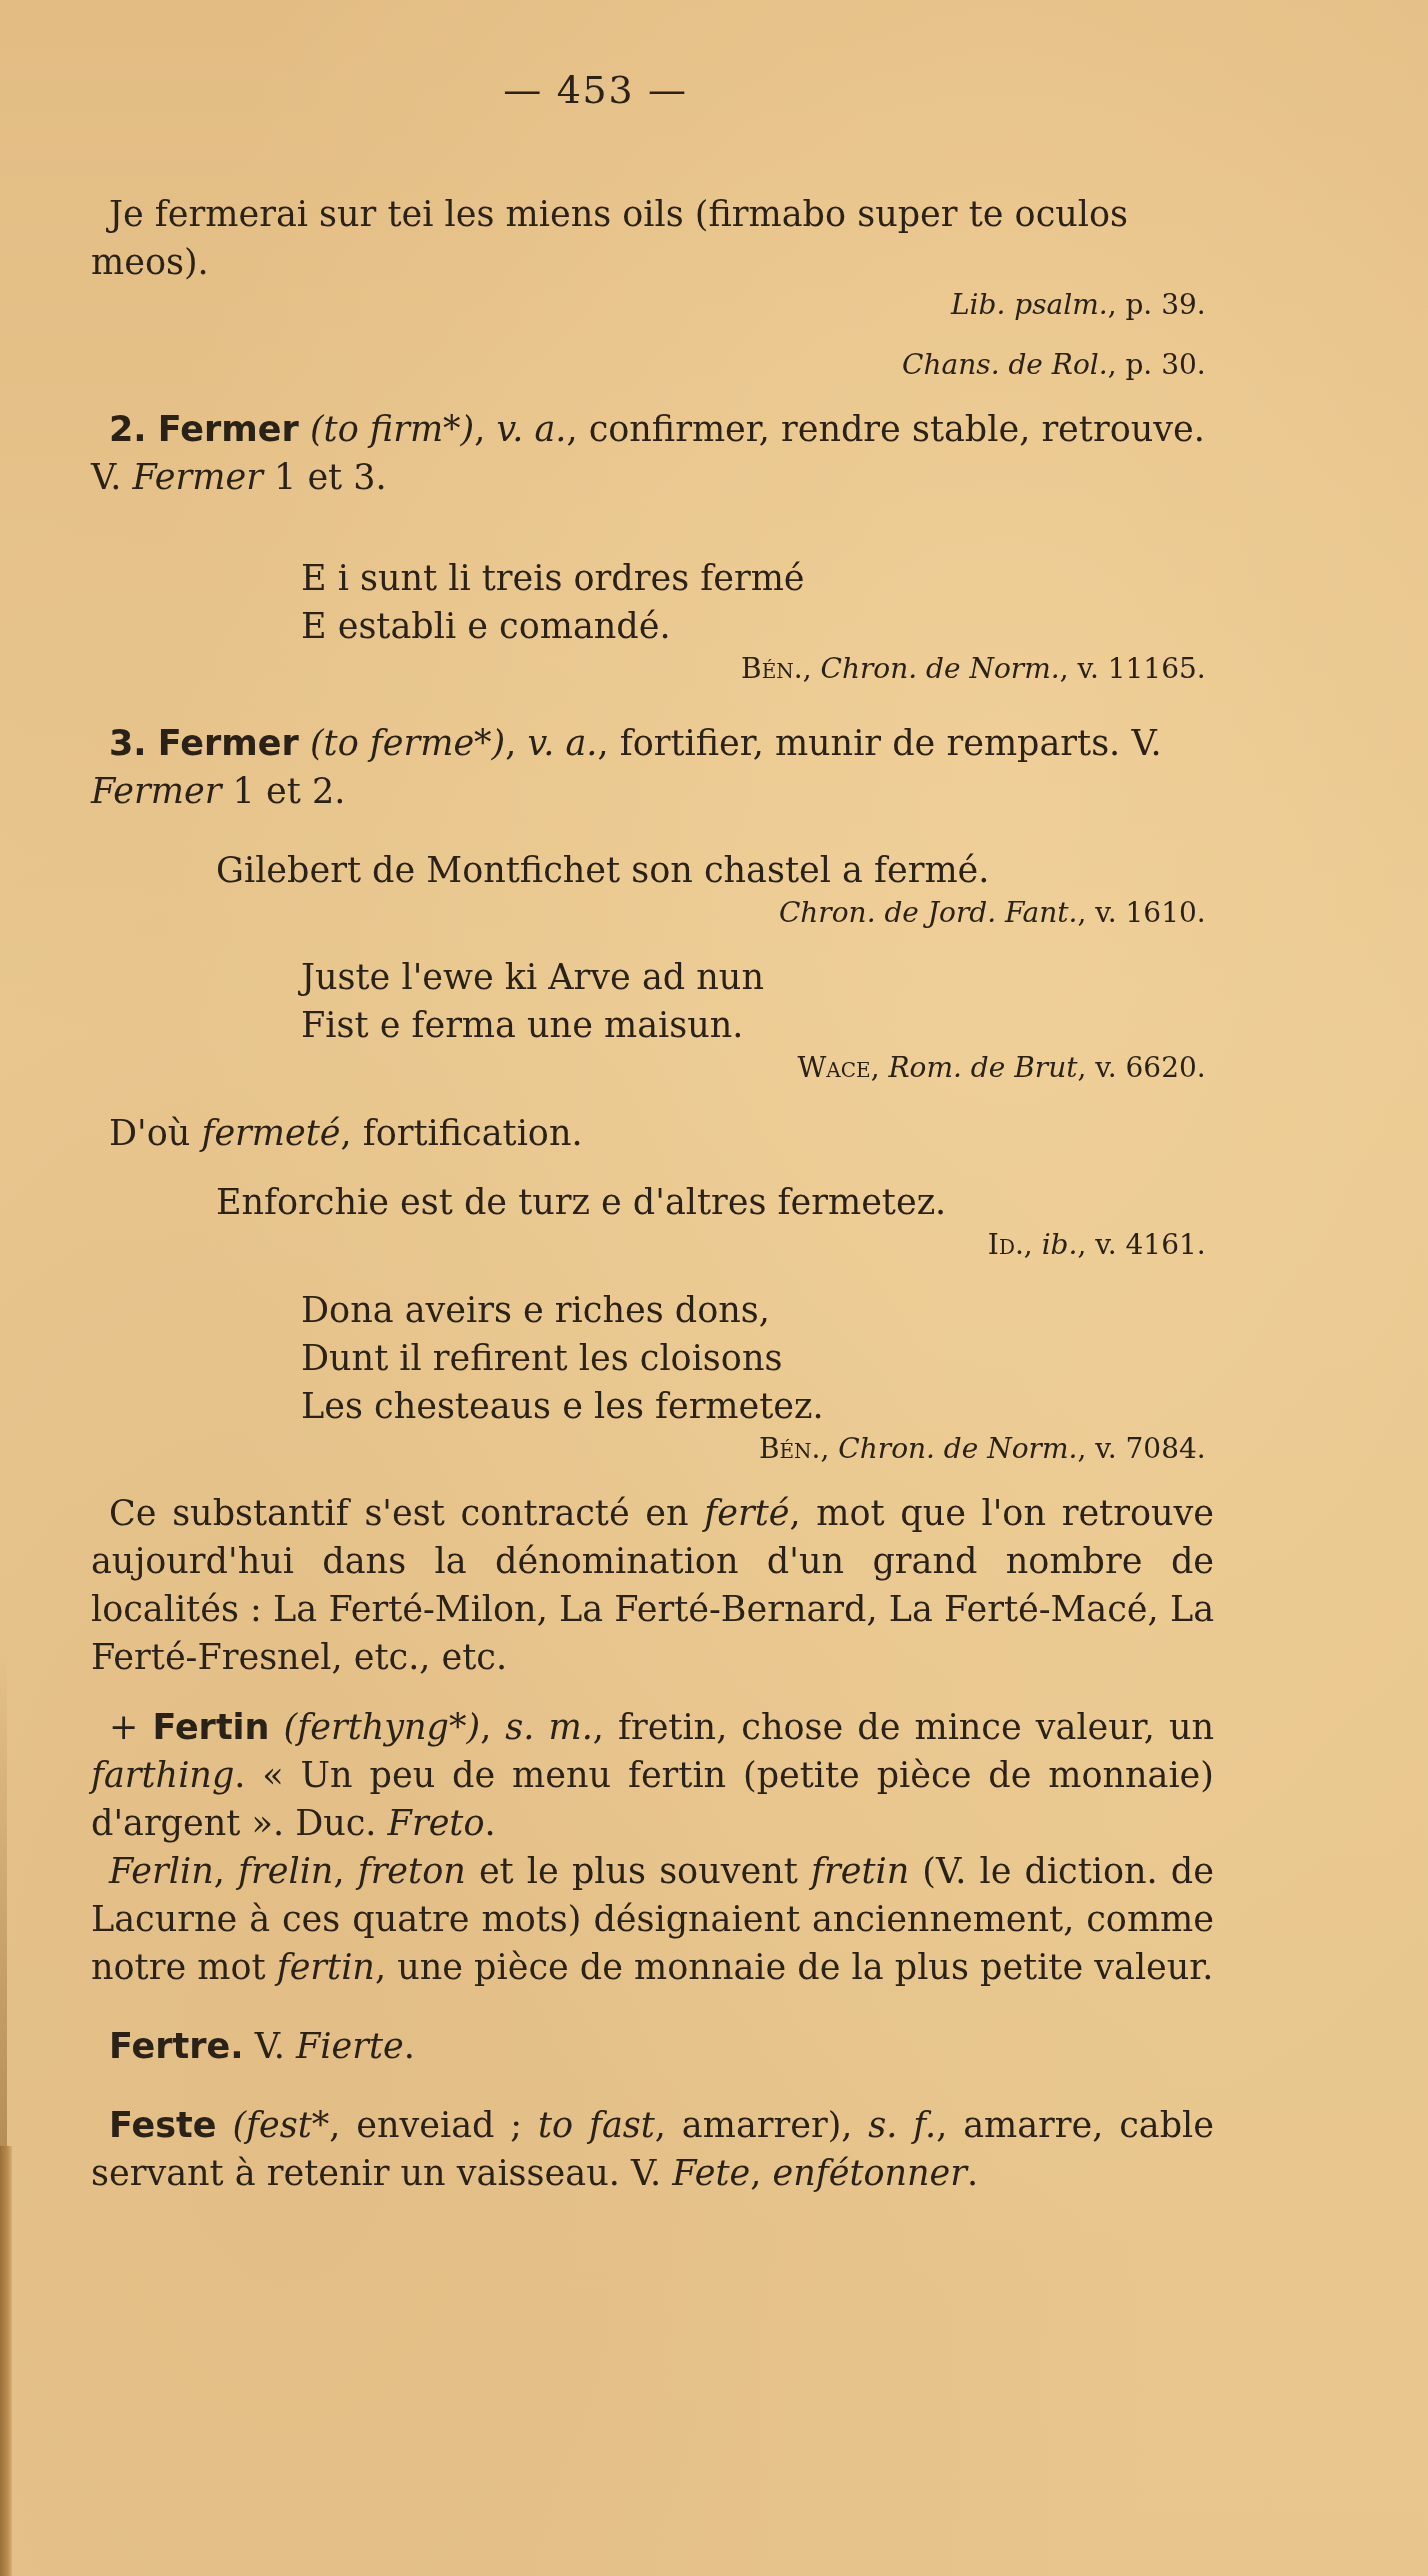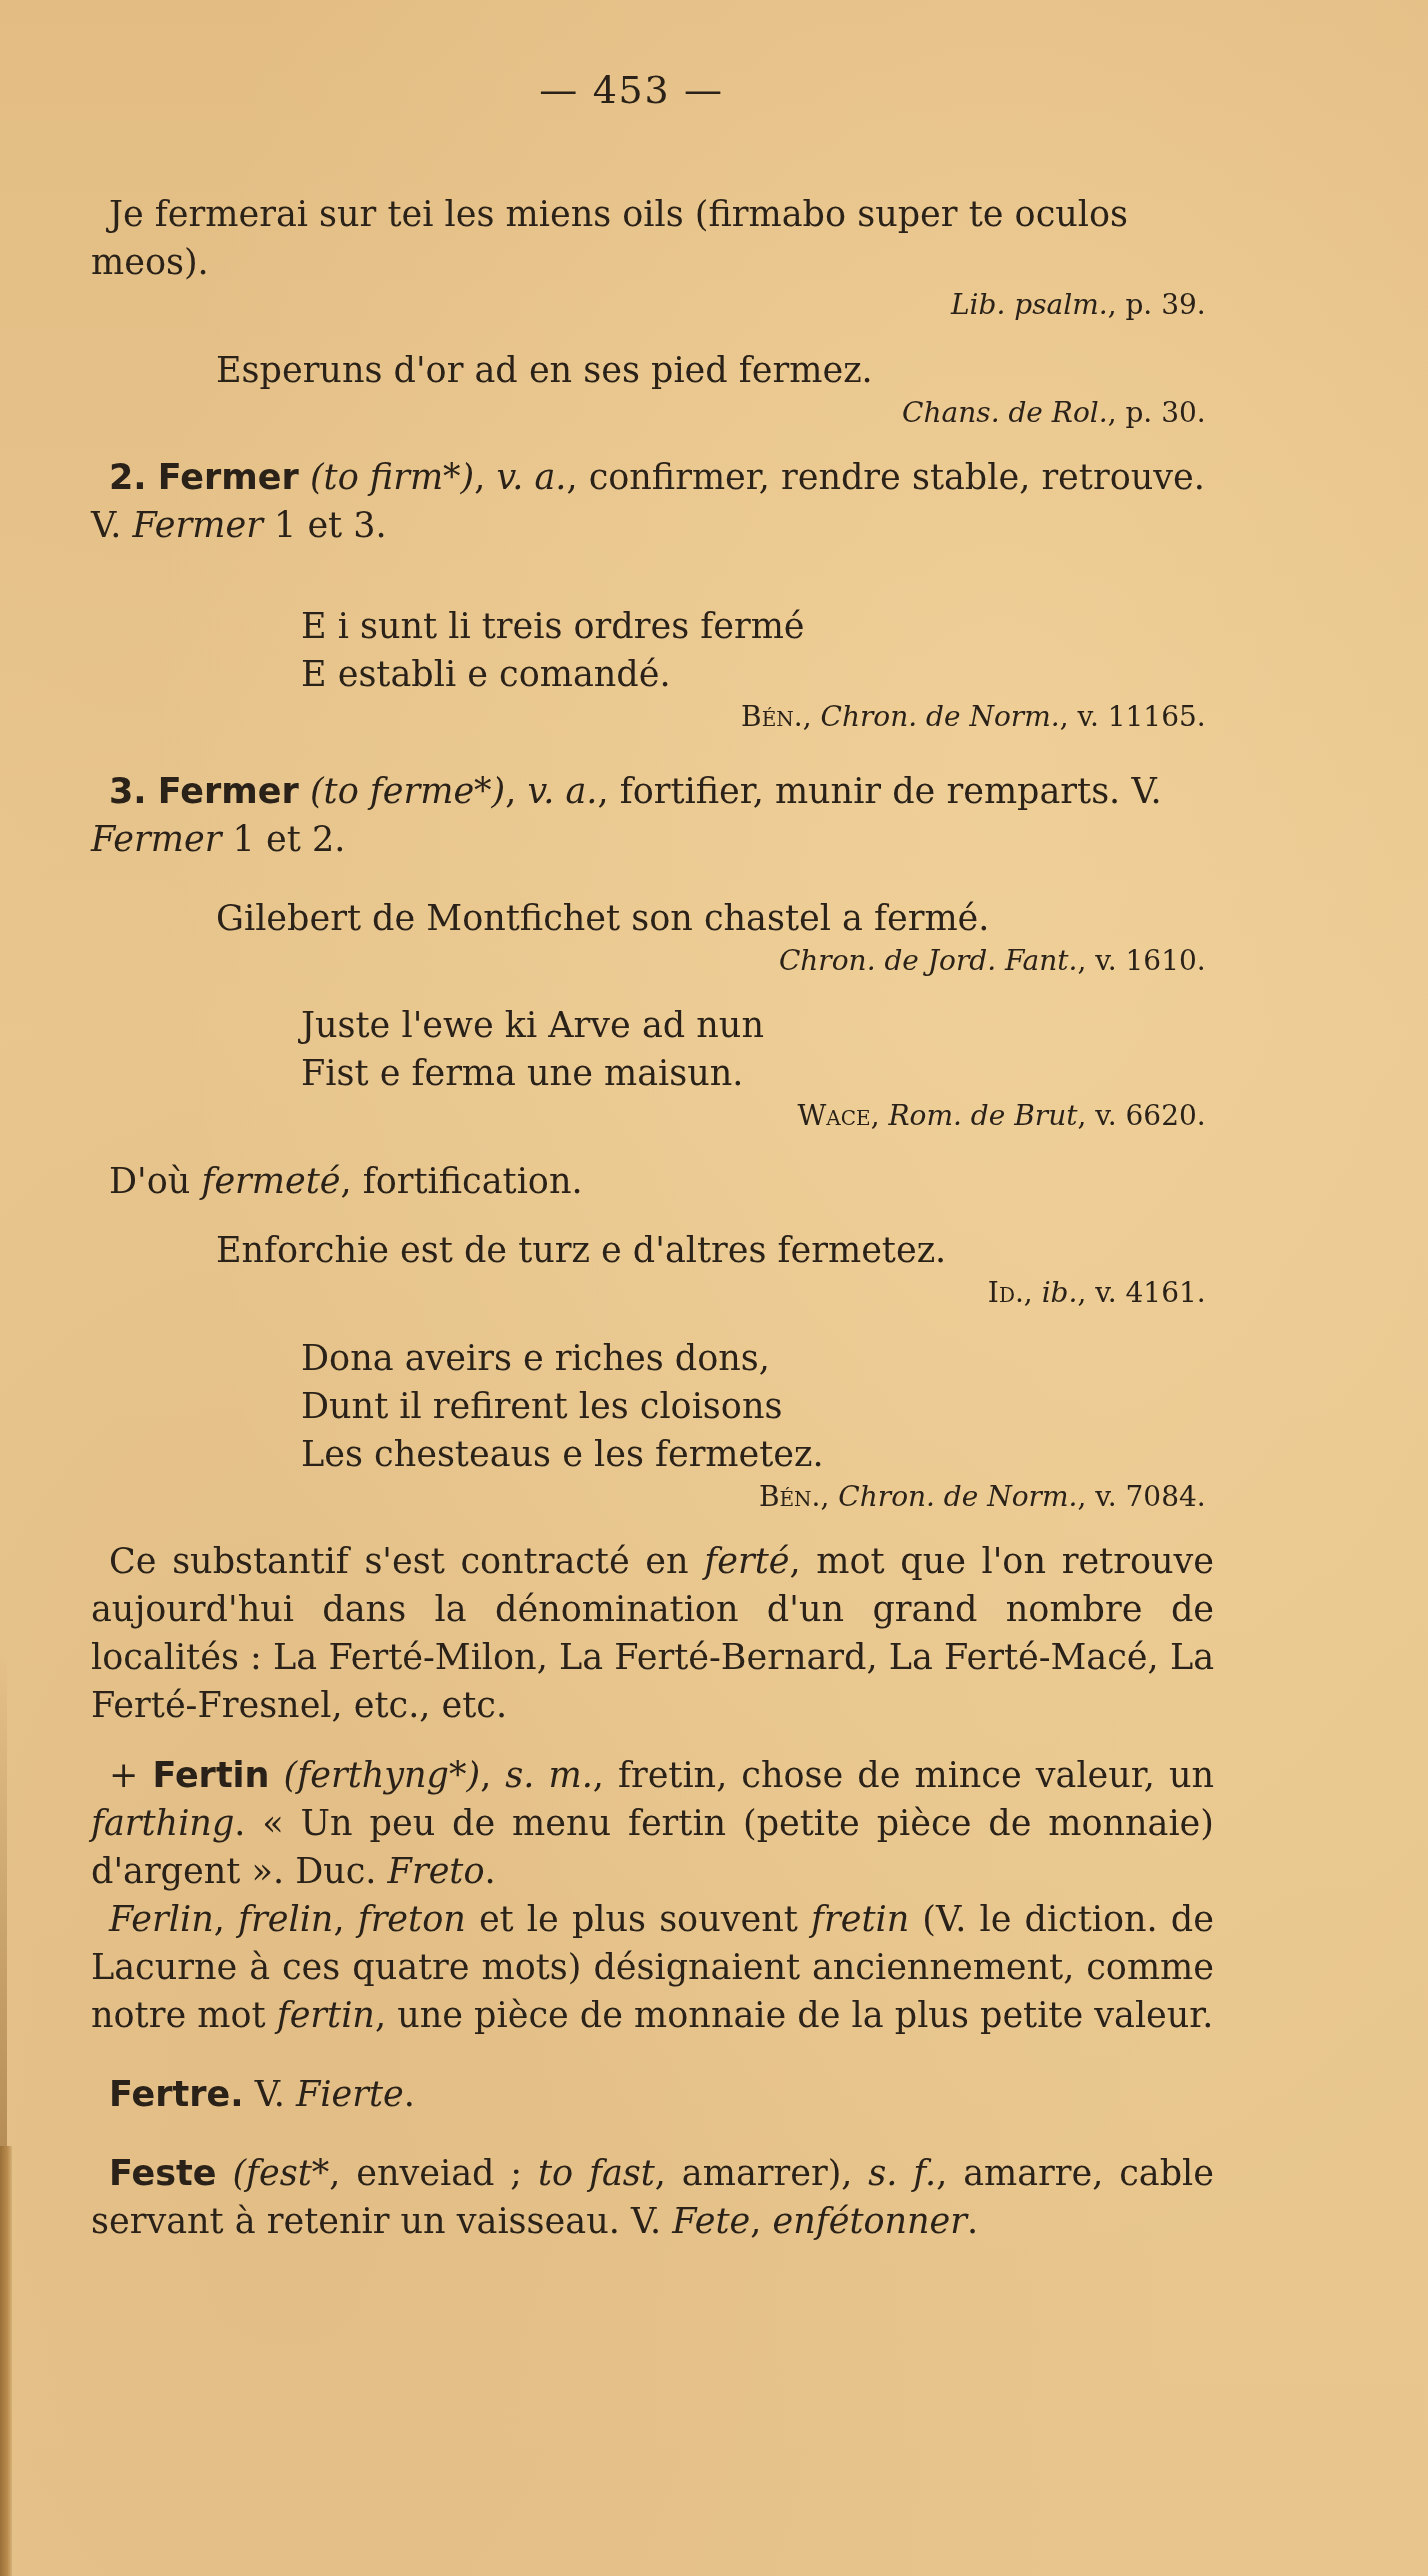--- a/index.html
+++ b/index.html
@@ -20,21 +20,21 @@
   .spine {
     position: absolute; left: 0; top: 2146px; width: 11.6px; height: 430px;
     background: linear-gradient(90deg, #9a7038 0%, #b88a4c 60%, #d7b178 100%);
   }
   .spine-top {
     position: absolute; left: 0; top: 1651px; width: 6.6px; height: 495px;
     background: linear-gradient(180deg, rgba(180,140,90,0) 0%, rgba(170,128,75,0.8) 100%);
   }
   .folio {
     position: absolute; top: 68px; left: 0; width: 1191px; text-align: center;
-    font-size: 38px; letter-spacing: 1.7px; margin-left: 36px;
+    font-size: 38px; letter-spacing: 1.7px;
   }
   .body-text {
     position: absolute; left: 91px; width: 1123px;
     font-size: 35px; line-height: 48px;
   }
   p { margin: 0; }
   .para { text-indent: 0; }
   .indent-first { text-indent: 18px; }
   .quote { padding-left: 223px; }
   .quote-deep { padding-left: 301px; }
@@ -55,21 +55,20 @@
 <div class="spine"></div>
 
 <div class="folio">— 453 —</div>
 
 <div class="body-text" style="top:190px;">
 
   <p class="para indent-first">Je fermerai sur tei les miens oils (firmabo super te oculos meos).</p>
   <p class="cite"><span class="it">Lib. psalm.</span><span>, p. 39.</span></p>
   <div class="gap-s"></div>
 
-  <p class="quote" style="padding-left:125px;">Esperuns d'or ad en ses pied fermez.</p>
   <p class="cite"><span class="it">Chans. de Rol.</span><span>, p. 30.</span></p>
   <div class="gap-s"></div>
 
   <p class="para indent-first"><span class="sans-bold">2.</span> <span class="sans-bold">Fermer</span> <span class="it">(to firm*)</span>, <span class="it">v. a.</span><span>, confirmer, rendre stable, retrouve.</span> <span>V.</span> <span class="it">Fermer</span><span> 1 et 3.</span></p>
   <div class="gap-m"></div>
 
   <div class="gap-s"></div>
 
   <p class="quote-deep" style="padding-left:210px;">E i sunt li treis ordres fermé</p>
   <p class="quote-deep" style="padding-left:210px;">E establi e comandé.</p>

